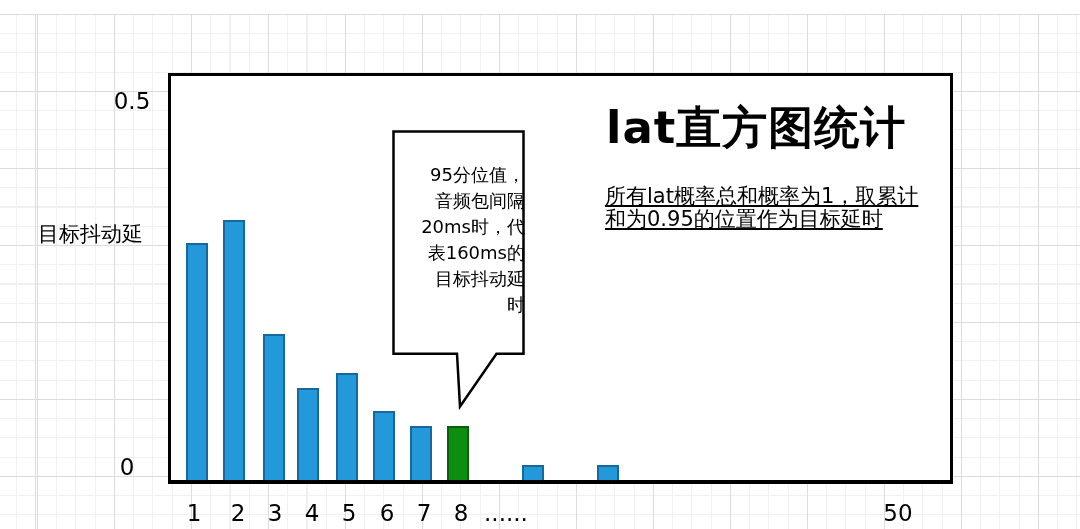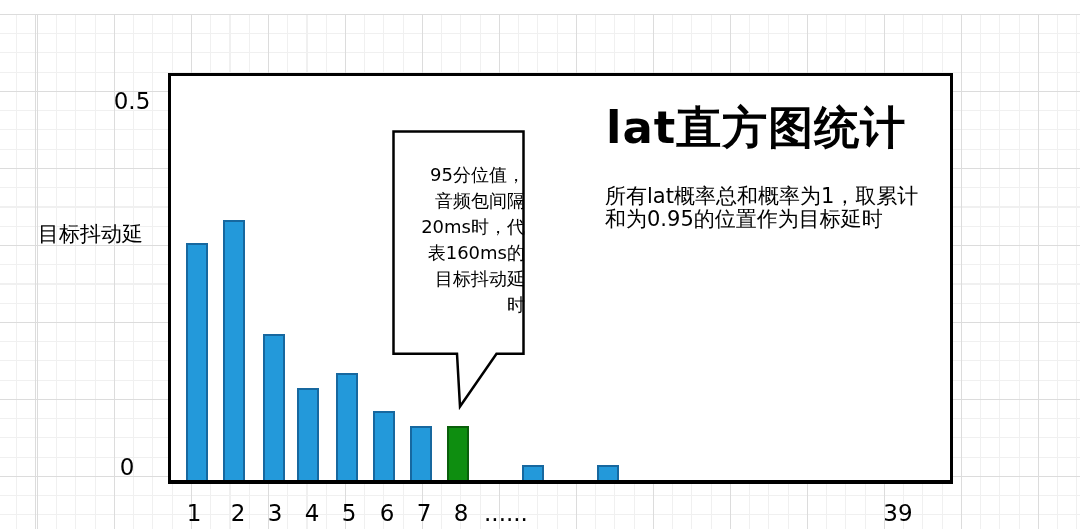--- a/index.html
+++ b/index.html
@@ -21,21 +21,21 @@
   .bar{
     position:absolute;bottom:0;width:22px;box-sizing:border-box;
     border:2px solid;border-bottom:none;
   }
   .ytick{position:absolute;font-size:23px;width:60px;text-align:center;}
   .ytick-top{left:102px;top:74px;}
   .ytick-zero{left:97px;top:440px;}
   .ylabel{position:absolute;left:38px;top:206px;font-size:21px;}
   .xlab{position:absolute;top:486px;transform:translateX(-50%);font-size:23px;white-space:nowrap;}
   .chart-title{position:absolute;left:606px;top:84px;font-size:45px;font-weight:bold;letter-spacing:1px;white-space:nowrap;}
-  .chart-note{position:absolute;left:605px;top:171px;font-size:21px;line-height:23px;white-space:pre-line;}
+  .chart-note{position:absolute;left:605px;top:171px;font-size:21px;line-height:23px;white-space:pre-line;text-decoration:underline;}
   .callout{position:absolute;left:392px;top:116px;width:133px;height:282px;}
   .callout svg{position:absolute;left:0;top:0;display:block;}
   .callout-text{
     position:absolute;left:0;top:32px;width:133px;text-align:right;
     font-size:18px;line-height:26px;white-space:pre-line;
   }
 </style>
 </head>
 <body>
 
@@ -61,21 +61,21 @@
   <div>
       <div class="xlab" style="left: 194px;">1</div>
       <div class="xlab" style="left: 238px;">2</div>
       <div class="xlab" style="left: 275px;">3</div>
       <div class="xlab" style="left: 312px;">4</div>
       <div class="xlab" style="left: 349px;">5</div>
       <div class="xlab" style="left: 387px;">6</div>
       <div class="xlab" style="left: 424px;">7</div>
       <div class="xlab" style="left: 461px;">8</div>
       <div class="xlab" style="left: 506px;">......</div>
-      <div class="xlab" style="left: 898px;">39</div>
+      <div class="xlab" style="left: 898px;">50</div>
     </div>
 
   <div class="chart-title">lat直方图统计</div>
   <div class="chart-note">所有lat概率总和概率为1，取累计
 和为0.95的位置作为目标延时</div>
 
   <div class="callout">
     <svg width="133" height="282" viewBox="0 0 133 282">
       <path d="M1.5 1.5 H131.5 V223.75 H104.5 L68 276.5 L65 223.75 H1.5 Z" fill="#ffffff" stroke="#000000" stroke-width="2.5" stroke-linejoin="miter"></path>
     </svg>

